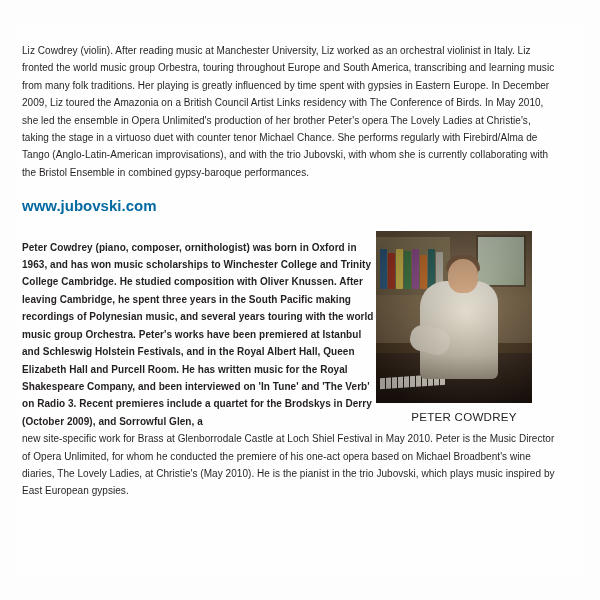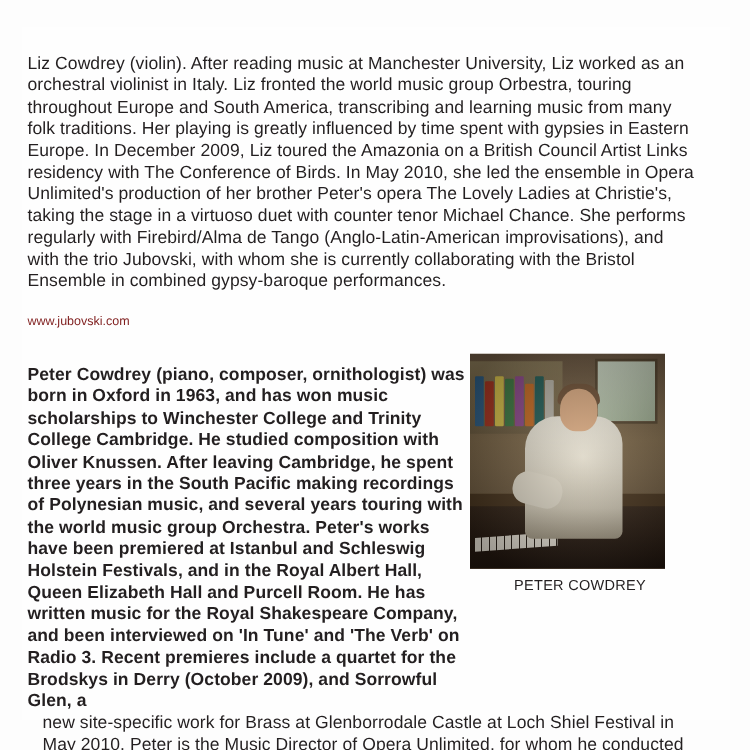--- a/index.html
+++ b/index.html
@@ -47,37 +47,37 @@
   }
 
   .content {
     position: absolute;
     left: 22px;
     top: 42px;
     width: 556px;
   }
 
   .bio-text {
-    font-size: 14px;
+    font-size: 10px;
     line-height: 17.4px;
     color: #231f20;
     text-align: left;
     margin: 0;
     letter-spacing: 0.005em;
   }
 
   .bio-one {
     width: 534px;
   }
 
   .url {
-    font-size: 10px;
+    font-size: 15px;
     line-height: 17.4px;
-    color: #7f1d1d;
-    font-weight: normal;
+    color: #0369a1;
+    font-weight: bold;
     margin: 0;
   }
 
   .url-1 {
     margin-top: 16px;
   }
 
   .block-two {
     margin-top: 24px;
     position: relative;
@@ -85,21 +85,20 @@
   }
 
   .bio-two-top {
     width: 352px;
     font-weight: bold;
   }
 
   .bio-two-rest {
     width: 534px;
     margin-top: 0;
-    margin-left: 12px;
   }
 
   .photo-wrap {
     position: absolute;
     right: 26px;
     top: -8px;
     width: 176px;
   }
 
   .photo {

